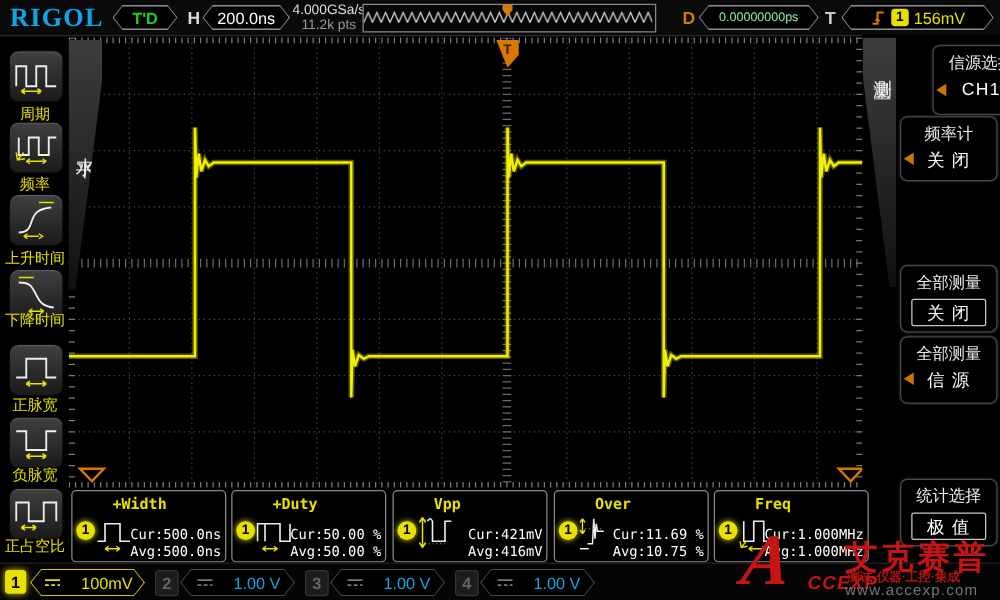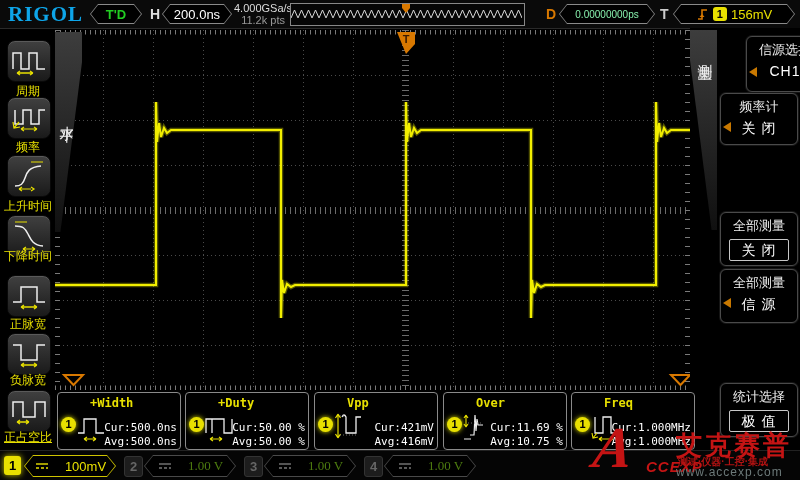--- a/index.html
+++ b/index.html
@@ -56,21 +56,21 @@
   .chan{position:absolute;top:3px;height:24px;}
   .cnum{position:absolute;left:0;top:2px;width:17px;height:19px;border-radius:3px;text-align:center;
         font-weight:bold;font-size:13px;line-height:19px;}
   .cnum.on{background:#e8e000;color:#000;box-shadow:0 0 6px #cc0;}
   .cnum.off{background:#1d1d1d;color:#666;border:1px solid #333;}
   .pill{position:absolute;left:20px;top:1px;width:92px;height:22px;}
   .pill .bg{position:absolute;inset:0;clip-path:polygon(9px 0,calc(100% - 9px) 0,100% 50%,calc(100% - 9px) 100%,9px 100%,0 50%);}
   .pill .fg{position:absolute;inset:1px;background:#000;clip-path:polygon(8px 0,calc(100% - 8px) 0,100% 50%,calc(100% - 8px) 100%,8px 100%,0 50%);}
   .pill .ct{position:absolute;inset:0;display:flex;align-items:center;justify-content:center;gap:15px;font-size:13px;}
   .pill.on .bg{background:#cfc400;} .pill.on .ct{color:#e8e000;}
-  .pill.off .bg{background:#4a4a4a;} .pill.off .ct{color:#4d7c0f;font-family:Liberation Serif, serif;}
+  .pill.off .bg{background:#4a4a4a;} .pill.off .ct{color:#0ea5e9;}
   
   .wm{z-index:60;pointer-events:none;}
   .wm-a{position:absolute;left:594px;top:420px;font-family:"Liberation Serif",serif;font-style:italic;
         font-weight:bold;font-size:58px;line-height:56px;color:#c41414;transform:skewX(-8deg);}
   .wm-ccexp{position:absolute;left:646px;top:458px;font-style:italic;font-weight:bold;font-size:15px;
         color:#c41414;letter-spacing:1px;}
   .wm-brand{position:absolute;left:676px;top:428px;font-weight:bold;font-size:26px;color:#c41414;letter-spacing:3px;}
   .wm-tag{position:absolute;left:678px;top:455px;font-weight:bold;font-size:10px;color:#b31212;}
   .wm-url{position:absolute;left:676px;top:465px;font-size:12px;color:#6d7a7a;letter-spacing:1px;}
 </style>
@@ -184,21 +184,21 @@
       </svg>
     </div>
     <div class="slabel" style="top:372px;">负脉宽</div>
 
     <div class="sbtn" style="top:390px;">
       <svg width="36" height="32">
         <path d="M2 22 V7 H12 V22 H24 V7 H34 V22" stroke="#eee" stroke-width="1.5" fill="none"></path>
         <path d="M6 27 H18 M6 27 l3 -2 M6 27 l3 2 M18 27 l-3 -2 M18 27 l-3 2" stroke="#e8e000" stroke-width="1.3" fill="none"></path>
       </svg>
     </div>
-    <div class="slabel" style="top:429px;text-decoration:underline;">正占空比</div>
+    <div class="slabel" style="top:429px;">正占空比</div>
   </div>
 
   <div id="grid">
     <svg width="635" height="360">
 
       <g stroke="#4a4a4a" stroke-width="1" stroke-dasharray="1 3">
         <line x1="48.5" y1="0" x2="48.5" y2="360"></line>
           <line x1="98.5" y1="0" x2="98.5" y2="360"></line>
         <line x1="148.5" y1="0" x2="148.5" y2="360"></line>
           <line x1="198.5" y1="0" x2="198.5" y2="360"></line>

